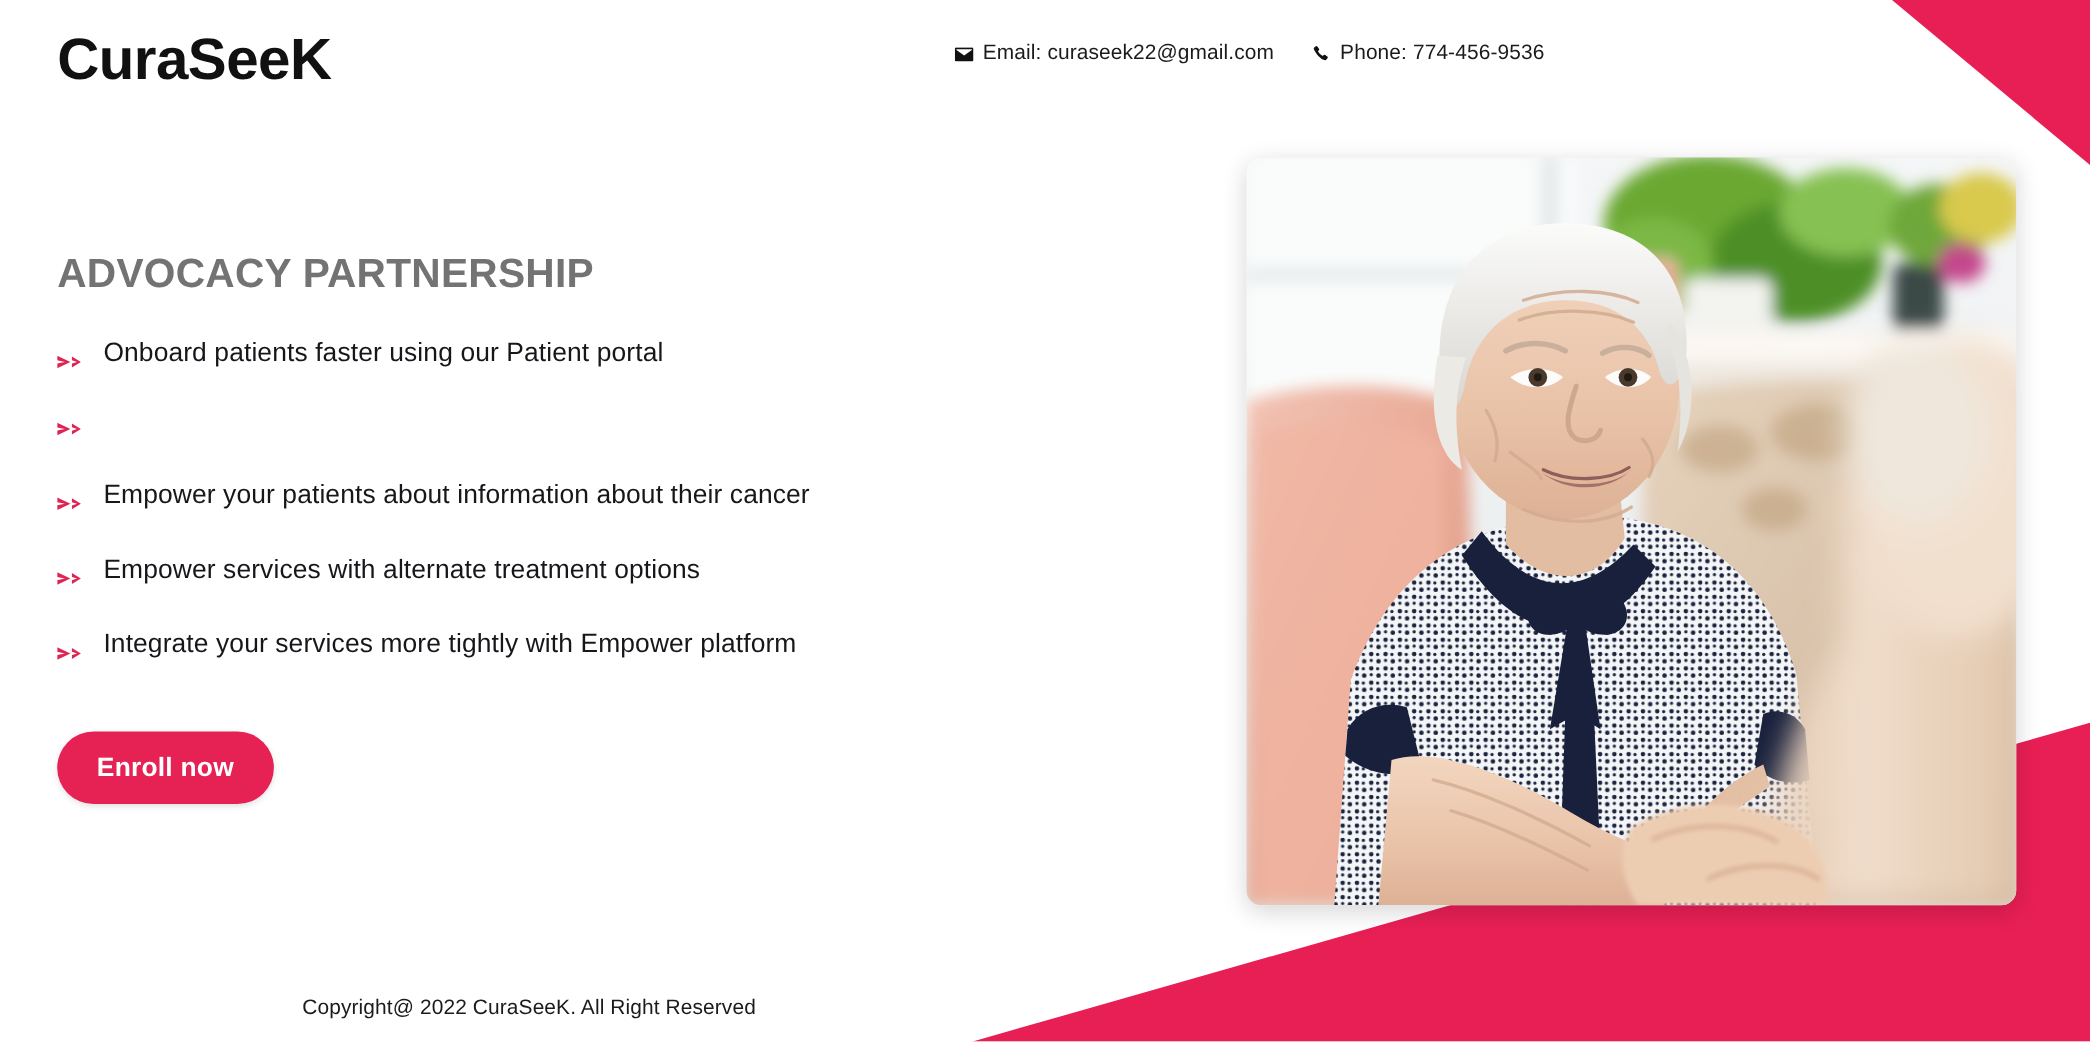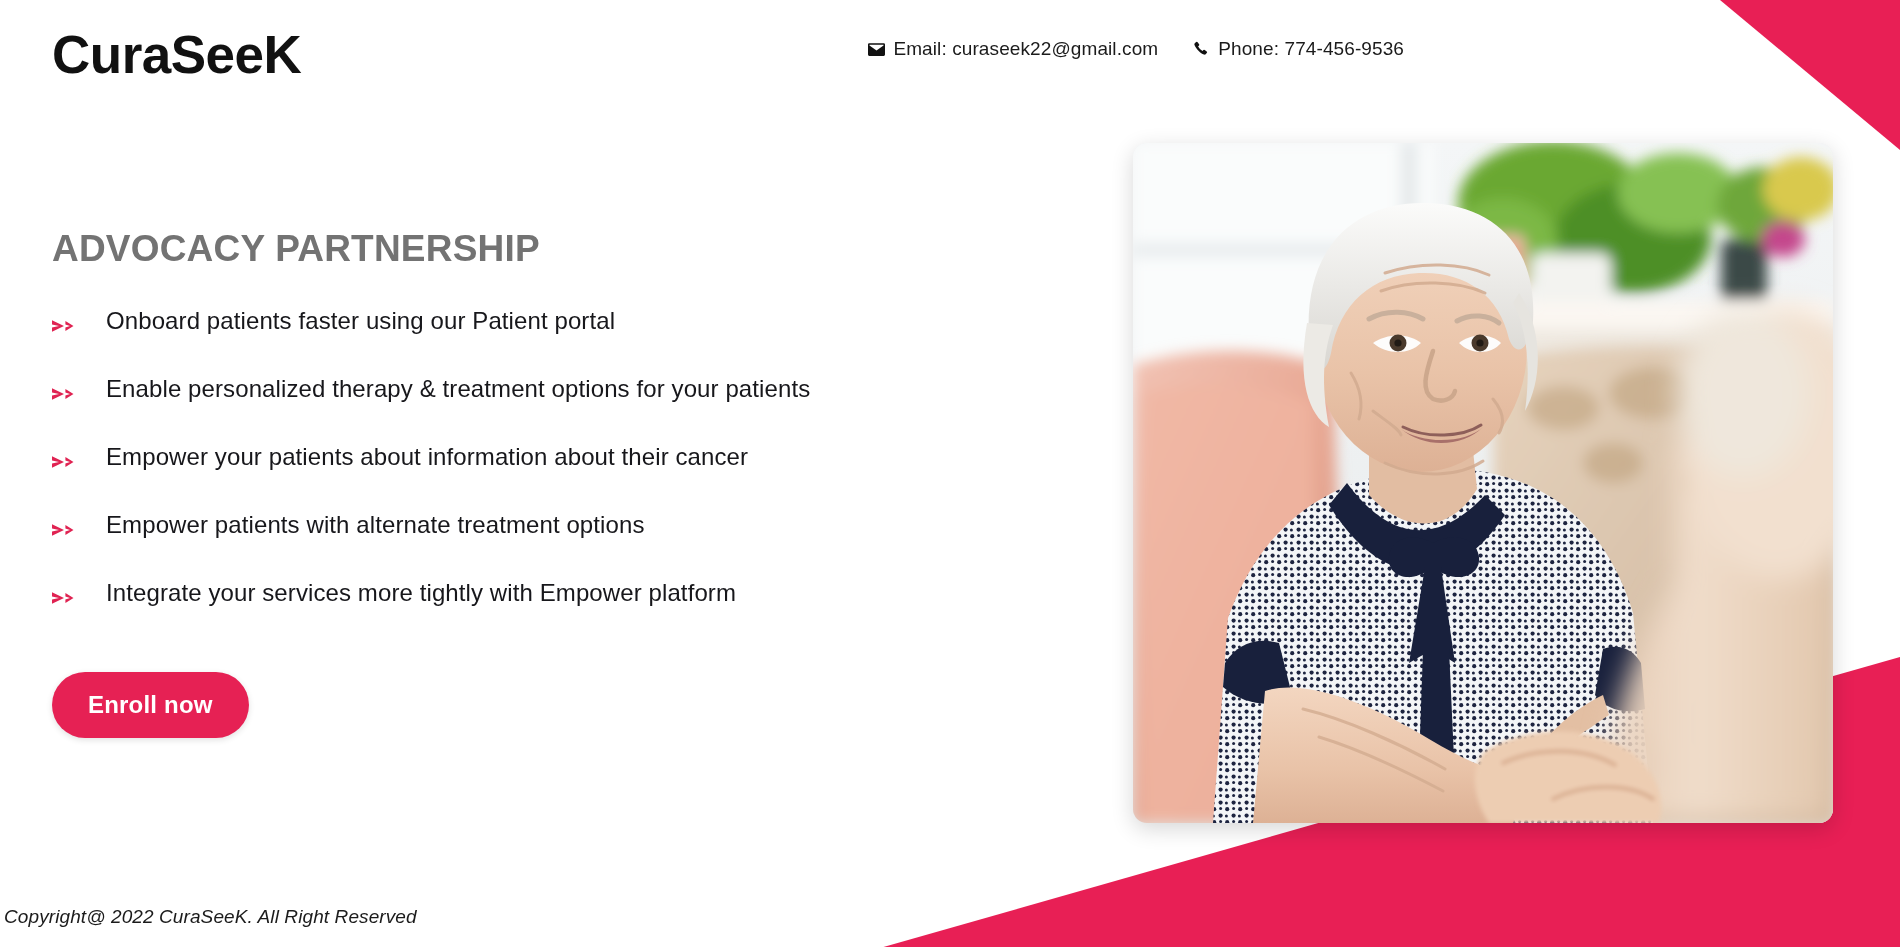--- a/index.html
+++ b/index.html
@@ -89,22 +89,22 @@
   .headline {
     font-size:37px;
     font-weight:bold;
     letter-spacing:0.2px;
     color:#737373;
     margin-bottom:36px;
   }
   .bullet-list { list-style:none; }
   .bullet-item {
     display:flex;
-    align-items:center;
-    gap:32px;
+    align-items:flex-end;
+    gap:20px;
     margin-bottom:38px;
   }
   .bullet-marker {
     flex:0 0 auto;
     margin-top:9px;
     width:22px; height:14px;
     color:#E02352;
   }
   .bullet-marker svg { display:block; }
   .bullet-text {
@@ -140,26 +140,26 @@
     overflow:hidden;
     background:#efeff1;
     box-shadow:0 6px 22px rgba(0,0,0,0.16);
     z-index:2;
   }
   .photo-card svg { display:block; width:100%; height:100%; }
 
   
   .footer {
     position:absolute;
-    left:4px; bottom:0;
+    left:16px; bottom:0;
     width:930px; height:60px;
     display:flex;
     align-items:center;
+    justify-content:center;
     z-index:3;
-    font-style:italic;
   }
   .footer-text {
     font-size:19px;
     color:#1b1b1b;
     letter-spacing:0.1px;
   }
 </style>
 </head>
 <body>
 
@@ -211,41 +211,40 @@
         <span class="bullet-text">Onboard patients faster using our Patient portal</span>
       </li>
 
       <li class="bullet-item">
         <span class="bullet-marker">
           <svg viewBox="0 0 22 14" width="22" height="14" fill="currentColor">
             <path d="M0 1.3 12 7 0 12.7V8.4l7-1.4-7-1.4z"></path>
             <path d="M13.4 2 21.5 7l-8.1 5V8.5L18 7l-4.6-1.5z"></path>
           </svg>
         </span>
-        <span class="bullet-text">Enable personalized therapy &amp; treatment options for your patients</span>
       </li>
 
       <li class="bullet-item">
         <span class="bullet-marker">
           <svg viewBox="0 0 22 14" width="22" height="14" fill="currentColor">
             <path d="M0 1.3 12 7 0 12.7V8.4l7-1.4-7-1.4z"></path>
             <path d="M13.4 2 21.5 7l-8.1 5V8.5L18 7l-4.6-1.5z"></path>
           </svg>
         </span>
         <span class="bullet-text">Empower your patients about information about their cancer</span>
       </li>
 
       <li class="bullet-item">
         <span class="bullet-marker">
           <svg viewBox="0 0 22 14" width="22" height="14" fill="currentColor">
             <path d="M0 1.3 12 7 0 12.7V8.4l7-1.4-7-1.4z"></path>
             <path d="M13.4 2 21.5 7l-8.1 5V8.5L18 7l-4.6-1.5z"></path>
           </svg>
         </span>
-        <span class="bullet-text">Empower patients with alternate treatment options</span>
+        <span class="bullet-text">Empower services with alternate treatment options</span>
       </li>
 
       <li class="bullet-item">
         <span class="bullet-marker">
           <svg viewBox="0 0 22 14" width="22" height="14" fill="currentColor">
             <path d="M0 1.3 12 7 0 12.7V8.4l7-1.4-7-1.4z"></path>
             <path d="M13.4 2 21.5 7l-8.1 5V8.5L18 7l-4.6-1.5z"></path>
           </svg>
         </span>
         <span class="bullet-text">Integrate your services more tightly with Empower platform</span>

